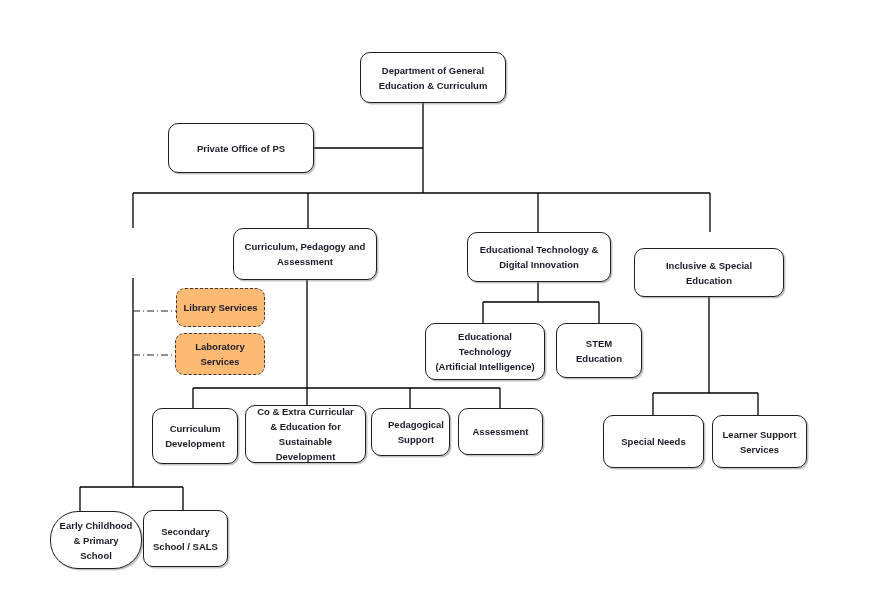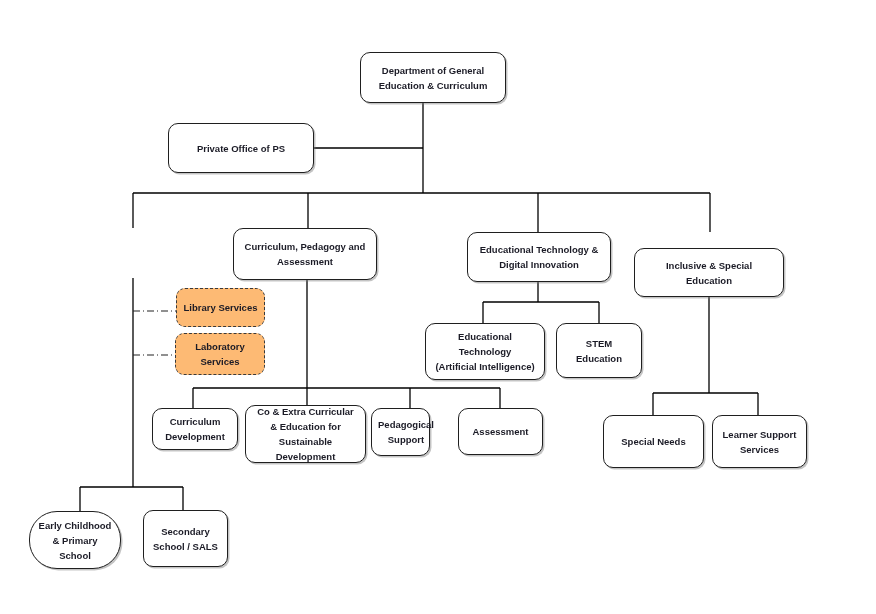--- a/index.html
+++ b/index.html
@@ -117,38 +117,38 @@
   <div class="node dashed" style="left:175px; top:333px; width:90px; height:42px;">Laboratory
 Services</div>
 
   <div class="node" style="left:425px; top:323px; width:120px; height:57px;">Educational
 Technology
 (Artificial Intelligence)</div>
 
   <div class="node" style="left:556px; top:323px; width:86px; height:55px;">STEM
 Education</div>
 
-  <div class="node" style="left:152px; top:408px; width:86px; height:42px;">Curriculum
+  <div class="node" style="left:152px; top:408px; width:86px; height:56px;">Curriculum
 Development</div>
 
   <div class="node" style="left:245px; top:405px; width:121px; height:58px;">Co &amp; Extra Curricular
 &amp; Education for
 Sustainable
 Development</div>
 
-  <div class="node" style="left:371px; top:408px; width:59px; height:48px;padding-left:15px;">Pedagogical
+  <div class="node" style="left:371px; top:408px; width:79px; height:48px;padding-left:15px;">Pedagogical
 Support</div>
 
   <div class="node" style="left:458px; top:408px; width:85px; height:47px;">Assessment</div>
 
   <div class="node" style="left:603px; top:415px; width:101px; height:53px;">Special Needs</div>
 
   <div class="node" style="left:712px; top:415px; width:95px; height:53px;">Learner Support
 Services</div>
 
-  <div class="node" style="left:29px; top:511px; width:92px; height:58px;border-radius:28px;">Early Childhood
+  <div class="node" style="left:50px; top:511px; width:92px; height:58px;border-radius:28px;">Early Childhood
 &amp; Primary
 School</div>
 
   <div class="node" style="left:143px; top:510px; width:85px; height:57px;">Secondary
 School / SALS</div>
 
 </div>
 
 </body></html>

